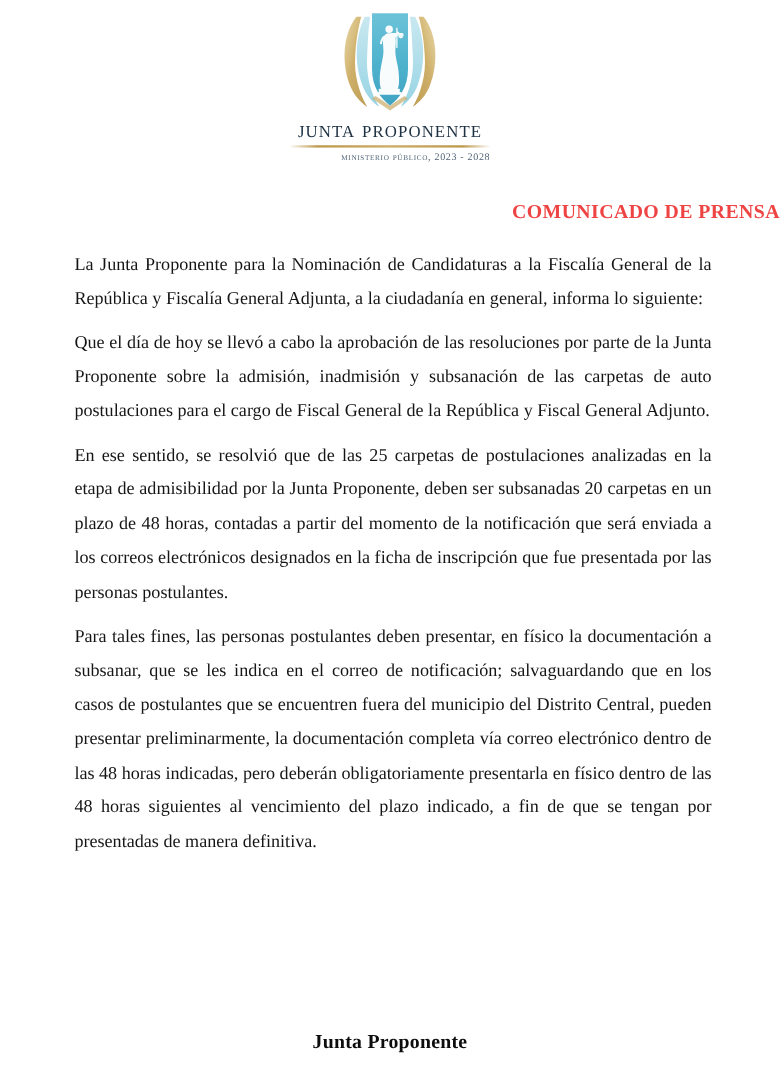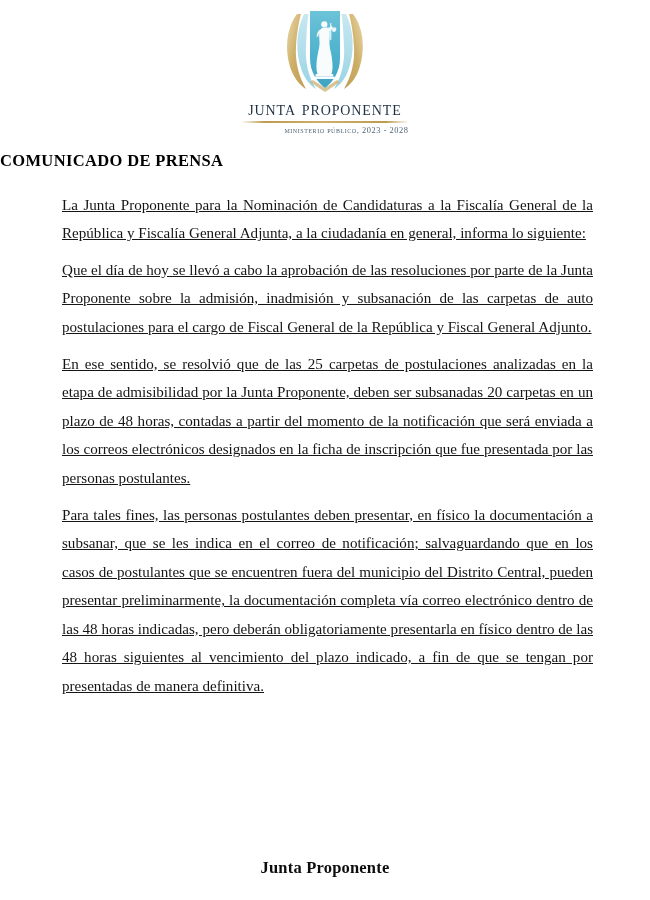--- a/index.html
+++ b/index.html
@@ -71,33 +71,32 @@
     color: #3f5568;
     font-variant: small-caps;
     text-transform: lowercase;
     white-space: nowrap;
     opacity: 0.92;
     padding-left: 43px;
   }
 
   
   .doc-title {
-    margin: 16px 0 0 0;
-    text-align: left;
+    margin: 32px 0 0 0;
+    text-align: right;
     font-size: 16.5px;
     font-weight: bold;
     letter-spacing: 0.35px;
-    color: #000000;
+    color: #ef4444;
   }
 
   
   .body-copy {
     margin: 0;
     padding: 20px 57px 0 62px;
-    text-decoration: underline;
   }
   .para {
     margin: 0 0 8px 0;
     text-align: justify;
     text-justify: inter-word;
     font-size: 15.1px;
     line-height: 28.6px;
     color: #151515;
     hyphens: none;
   }

